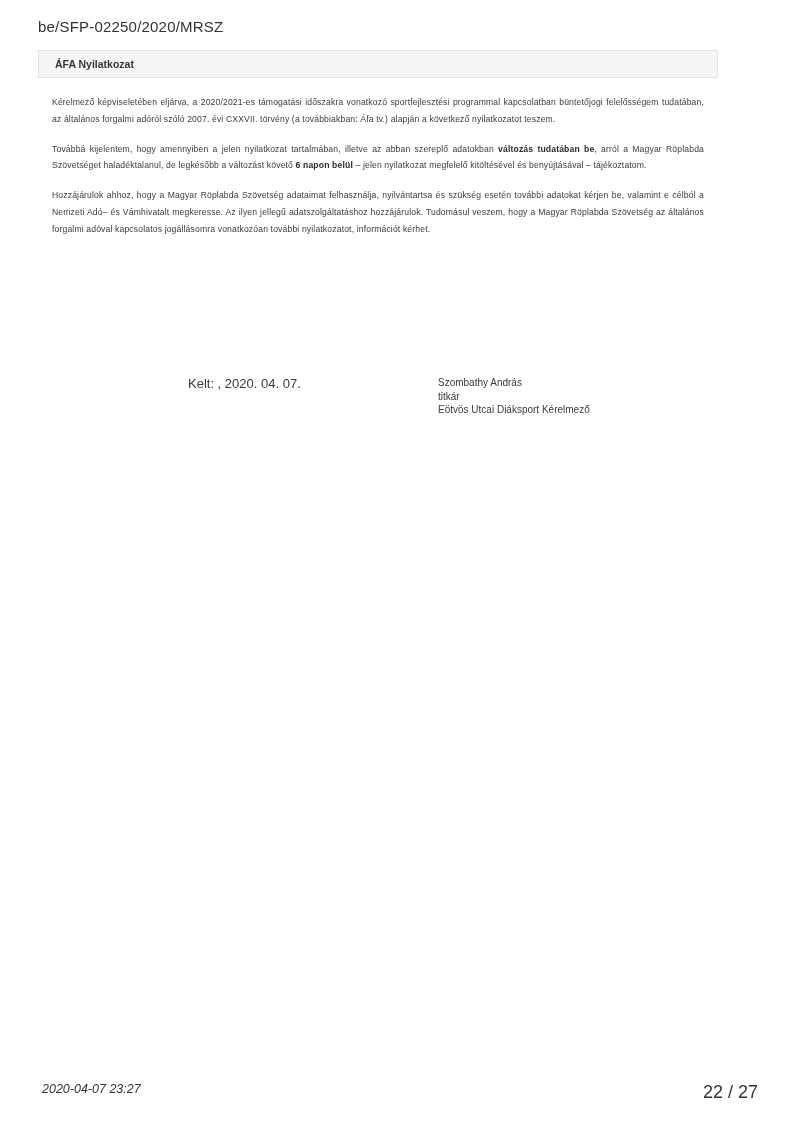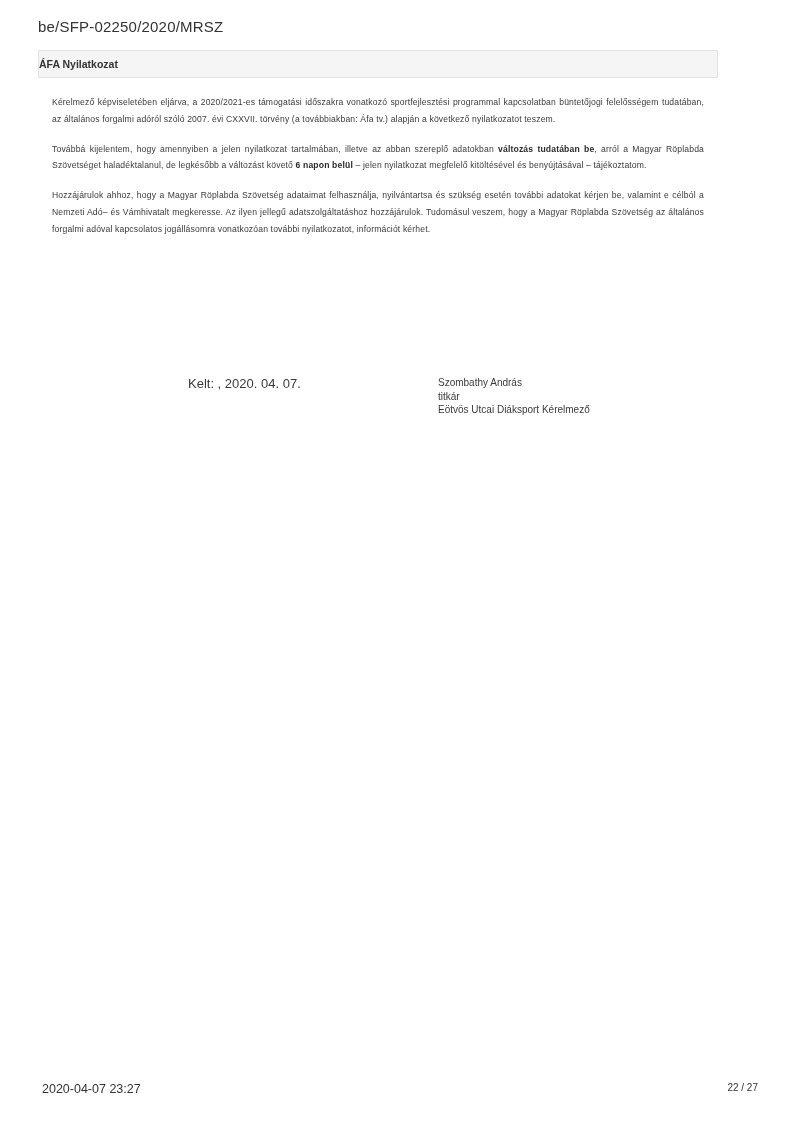--- a/index.html
+++ b/index.html
@@ -38,21 +38,21 @@
 
   
   .section-box {
     position: absolute;
     left: 38px;
     top: 50px;
     width: 680px;
     box-sizing: border-box;
     border: 1px solid #e2e2e2;
     background: #f5f5f5;
-    padding: 7px 0;
+    padding: 7px 16px;
   }
   .section-title {
     font-size: 10.5px;
     font-weight: bold;
     color: #333333;
   }
 
   
   .body-area {
     position: absolute;
@@ -107,26 +107,27 @@
     bottom: 0;
     width: 800px;
     height: 70px;
   }
   .footer-date {
     position: absolute;
     left: 42px;
     top: 20px;
     font-size: 12.5px;
     color: #333333;
+    font-style: italic;
   }
   .footer-page {
     position: absolute;
     right: 42px;
     top: 20px;
-    font-size: 10px;
+    font-size: 18px;
     color: #333333;
   }
 </style>
 </head>
 <body>
 
 <div class="page">
 
   <div class="doc-header">be/SFP-02250/2020/MRSZ</div>
 

